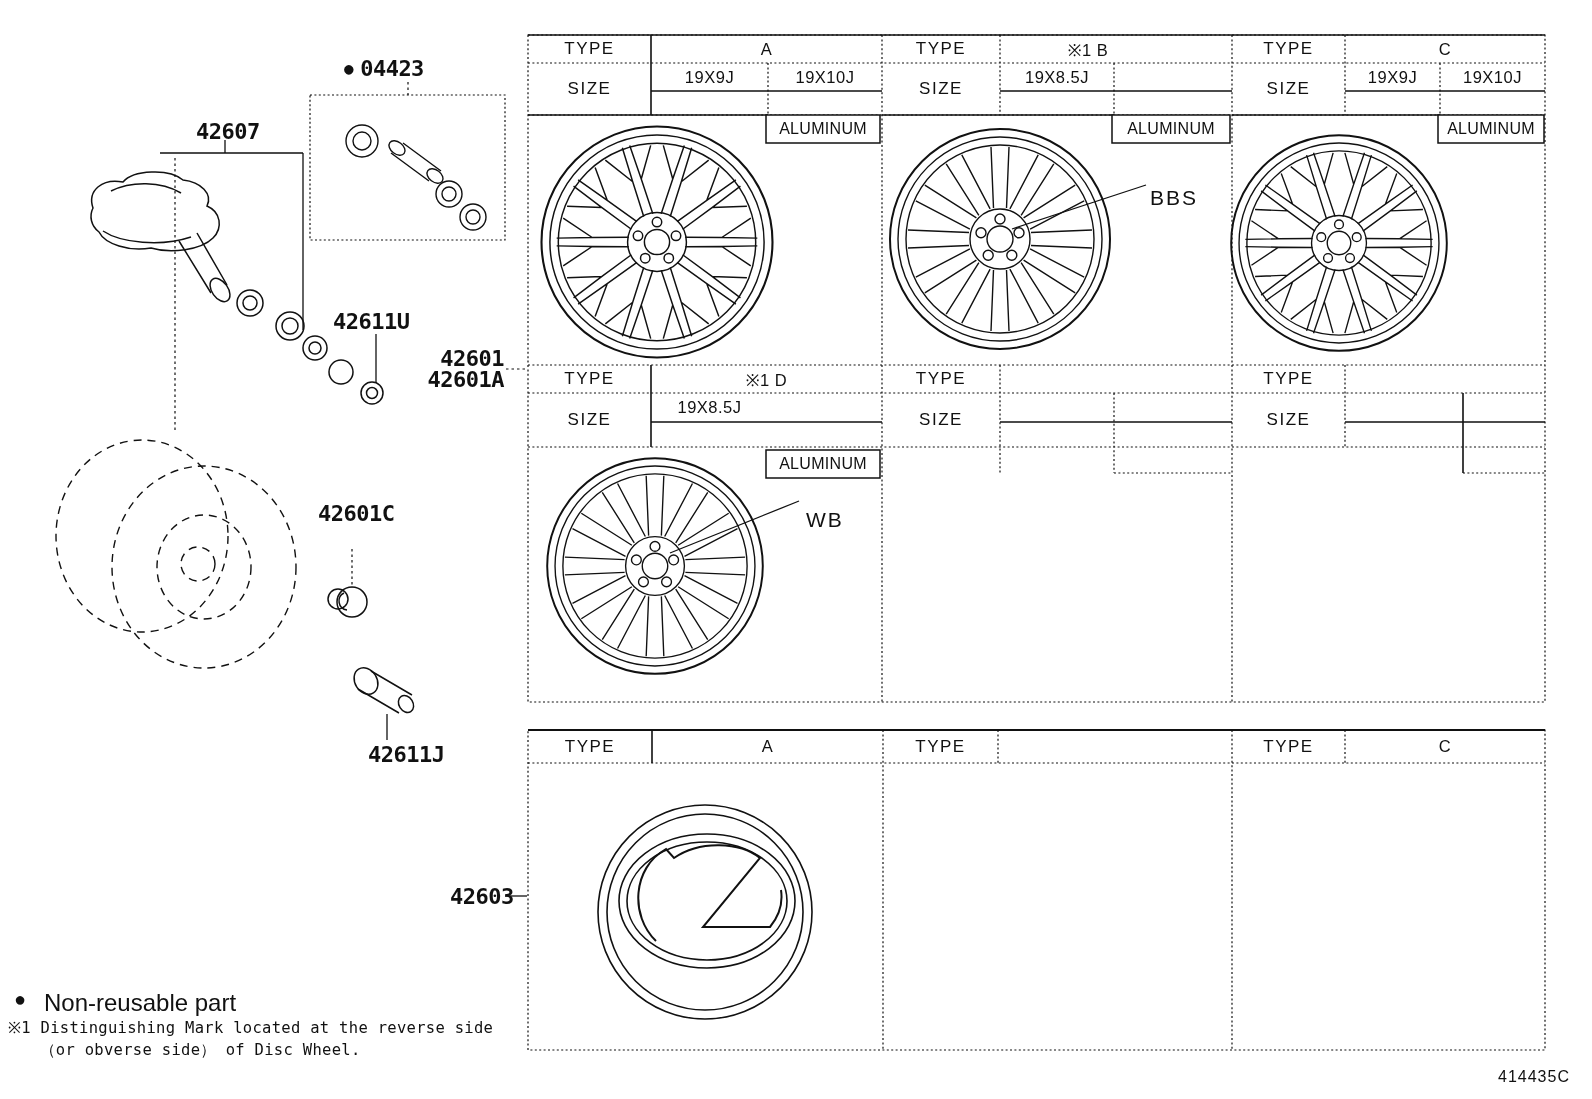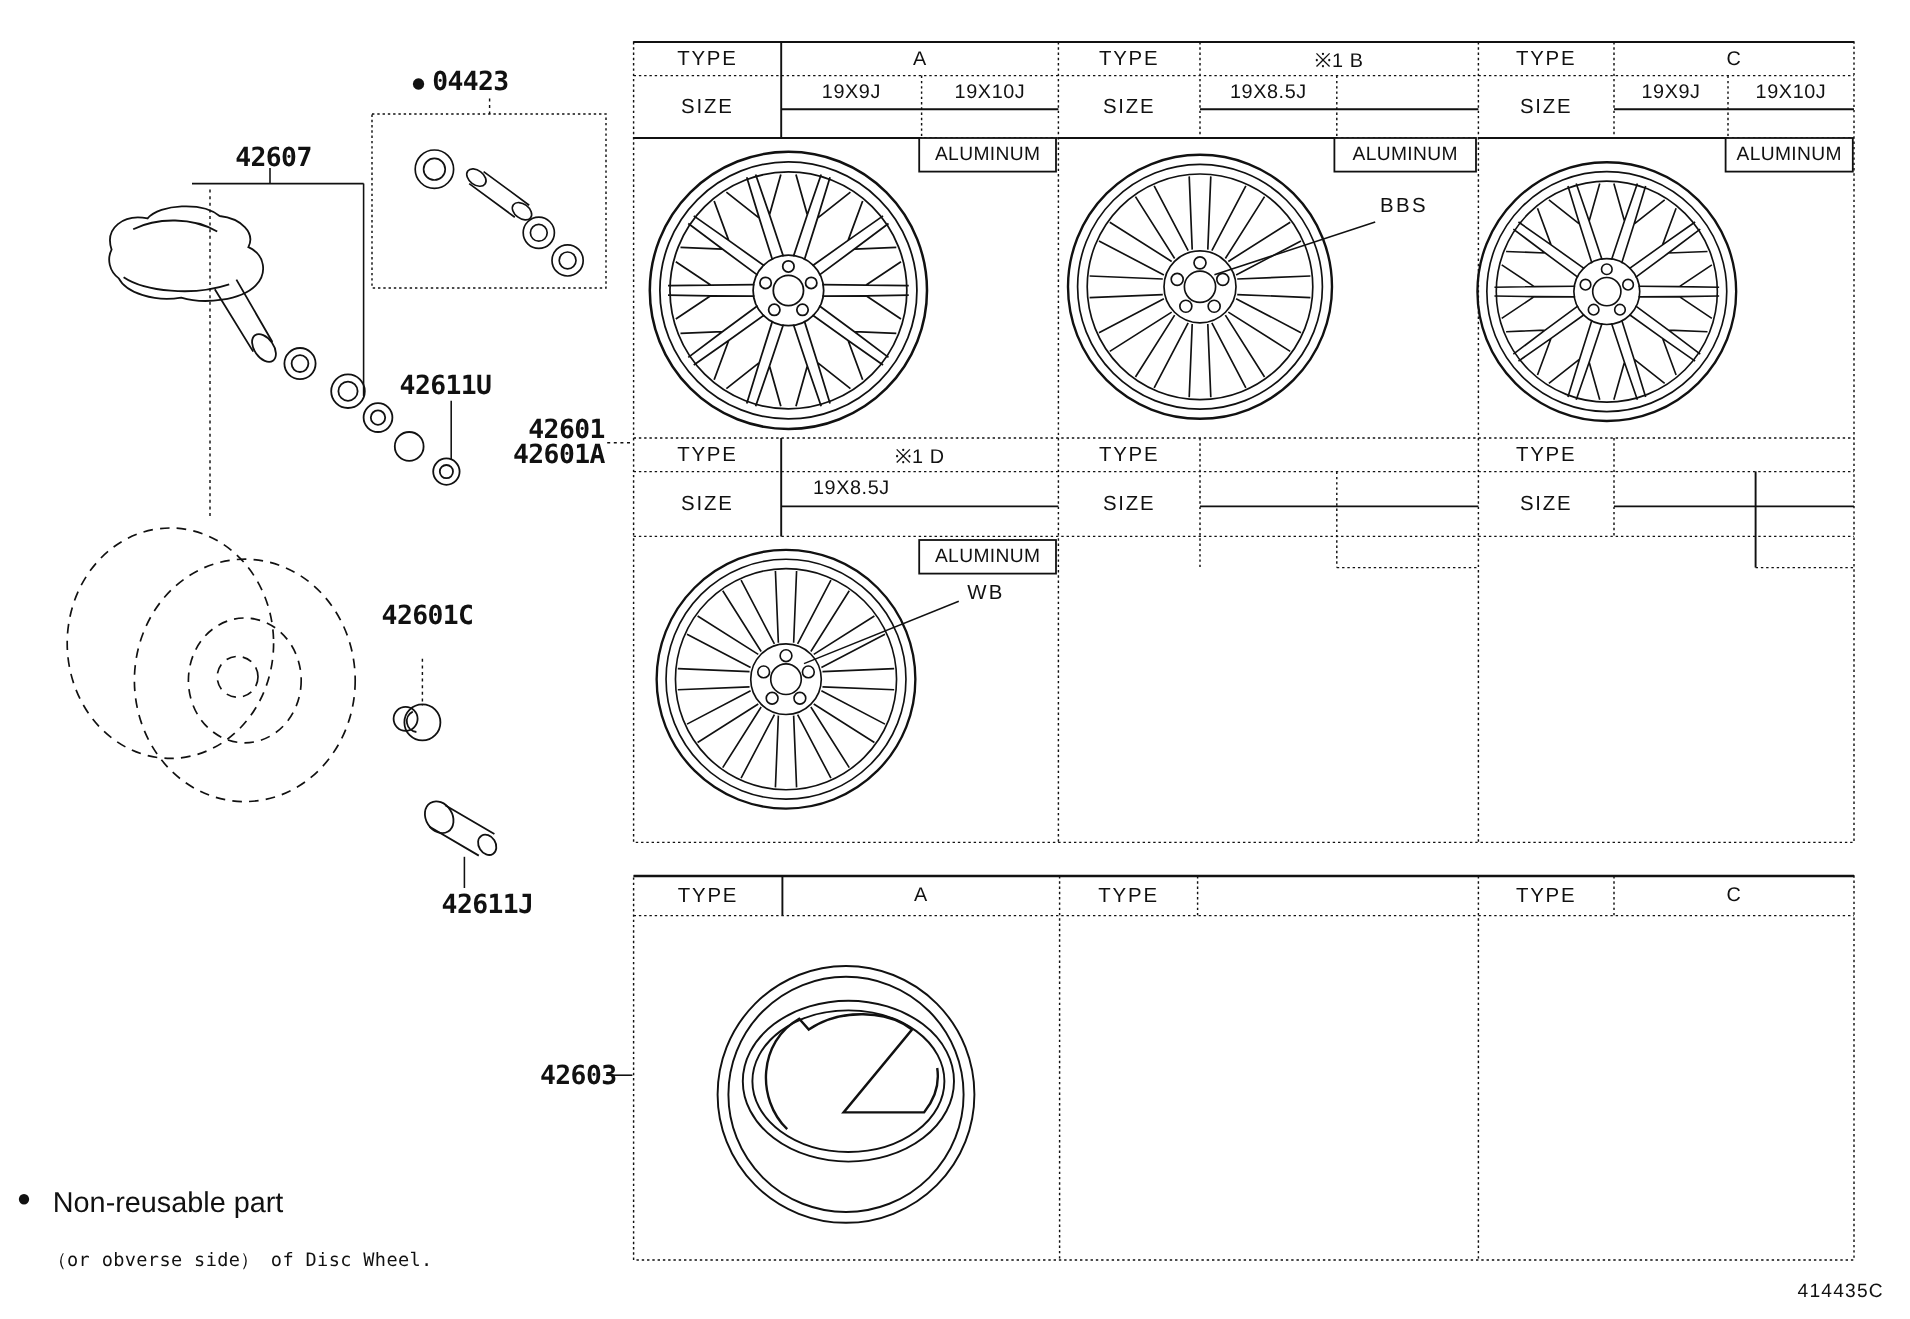--- a/index.html
+++ b/index.html
@@ -3,21 +3,21 @@
 <meta charset="utf-8">
 <style>
   html,body{margin:0;padding:0;background:#fff;}
   .page{position:relative;width:1592px;height:1099px;background:#fff;color:#111;
         font-family:"Liberation Sans",sans-serif;overflow:hidden;}
   .art{position:absolute;left:0;top:0;}
   .cell{position:absolute;display:flex;align-items:center;justify-content:center;
         font-size:17px;letter-spacing:1.5px;}
   .val{font-size:16.5px;letter-spacing:.5px;}
   .alum{font-size:16px;letter-spacing:.3px;}
-  .ann{position:absolute;font-size:17px;letter-spacing:2px;}
+  .ann{position:absolute;font-size:21px;letter-spacing:2px;margin-top:24px;}
   .pn{position:absolute;font-family:"DejaVu Sans Mono",monospace;font-weight:700;
       font-size:22px;letter-spacing:-.5px;white-space:nowrap;}
   .pn2{line-height:21px;text-align:right;}
   .kit{display:flex;align-items:center;gap:7px;}
   .kit .dot{font-size:16px;}
   .note-sans{position:absolute;font-size:24px;display:flex;align-items:center;}
   .note-mono{position:absolute;font-family:"DejaVu Sans Mono",monospace;font-size:15.5px;
              letter-spacing:.3px;white-space:nowrap;}
   .fig{position:absolute;font-size:16px;letter-spacing:1px;}
 </style>
@@ -193,21 +193,21 @@
 </svg>
 
 <div class="cell" style="left:528px;top:35px;width:123px;height:28px">TYPE</div>
 <div class="cell val" style="left:651px;top:35px;width:231px;height:28px">A</div>
 <div class="cell" style="left:528px;top:63px;width:123px;height:52px">SIZE</div>
 <div class="cell val" style="left:651px;top:63px;width:117px;height:28px">19X9J</div>
 <div class="cell val" style="left:768px;top:63px;width:114px;height:28px">19X10J</div>
 <div class="cell alum" style="left:766px;top:115px;width:114px;height:28px">ALUMINUM</div>
 
 <div class="cell" style="left:882px;top:35px;width:118px;height:28px">TYPE</div>
-<div class="cell val" style="left:1000px;top:35px;width:232px;height:28px">※1 B</div>
+<div class="cell val" style="left:972px;top:35px;width:232px;height:28px">※1 B</div>
 <div class="cell" style="left:882px;top:63px;width:118px;height:52px">SIZE</div>
 <div class="cell val" style="left:1000px;top:63px;width:114px;height:28px">19X8.5J</div>
 <div class="cell alum" style="left:1112px;top:115px;width:118px;height:28px">ALUMINUM</div>
 
 <div class="cell" style="left:1232px;top:35px;width:113px;height:28px">TYPE</div>
 <div class="cell val" style="left:1345px;top:35px;width:200px;height:28px">C</div>
 <div class="cell" style="left:1232px;top:63px;width:113px;height:52px">SIZE</div>
 <div class="cell val" style="left:1345px;top:63px;width:95px;height:28px">19X9J</div>
 <div class="cell val" style="left:1440px;top:63px;width:105px;height:28px">19X10J</div>
 <div class="cell alum" style="left:1438px;top:115px;width:106px;height:28px">ALUMINUM</div>
@@ -243,17 +243,18 @@
 <div class="pn pn2" style="left:426px;top:348px;width:78px">
   <div>42601</div>
   <div>42601A</div>
 </div>
 <div class="pn" style="left:318px;top:501px">42601C</div>
 <div class="pn" style="left:368px;top:742px">42611J</div>
 <div class="pn" style="left:450px;top:884px">42603</div>
 
 <div class="note-sans" style="left:14px;top:988px;font-size:20px">●</div>
 <div class="note-sans" style="left:44px;top:989px">Non-reusable part</div>
+<div class="note-mono" style="left:8px;top:1016px">※1 Distinguishing Mark located at the reverse side</div>
 <div class="note-mono" style="left:40px;top:1040px">（or obverse side） of Disc Wheel.</div>
 
 <div class="fig" style="left:1498px;top:1068px">414435C</div>
 
 </div>
 
 </body></html>

